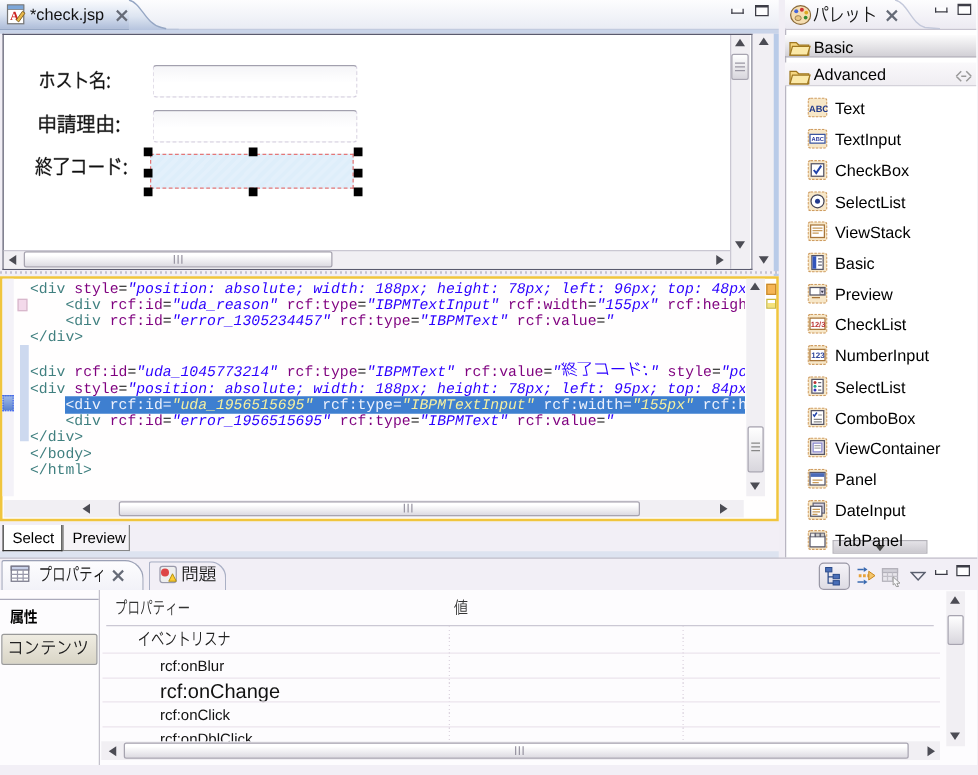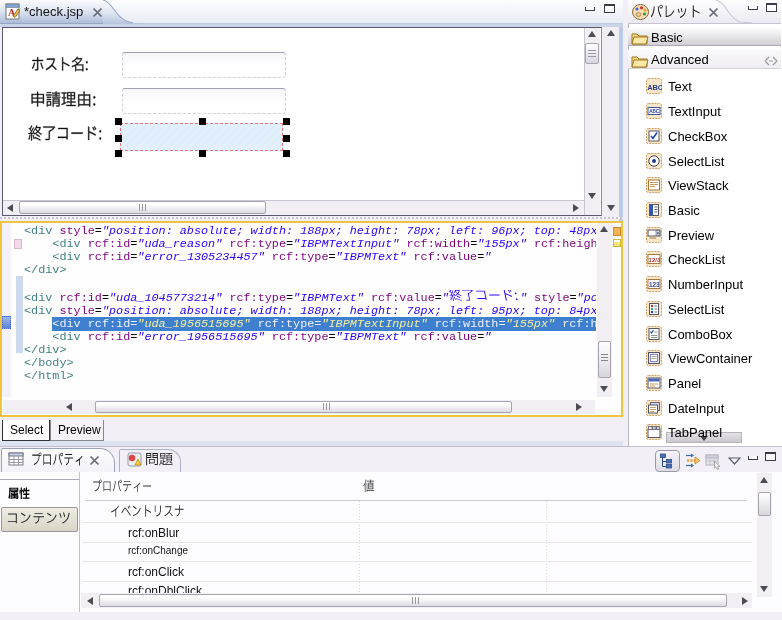--- a/index.html
+++ b/index.html
@@ -420,21 +420,21 @@
 <svg class="abs" style="left:363px;top:479px" width="14" height="18" viewBox="0 0 14 18">
     <path transform="translate(0,11.9)" fill="#333" d="M3.4 -11.2Q3.1 -9.6 2.5 -8.0V1.1H1.8V-6.4Q1.3 -5.3 0.7 -4.6L0.3 -5.3Q1.2 -6.5 1.8 -8.0Q2.3 -9.5 2.7 -11.5ZM7.0 -8.2Q7.0 -8.7 7.2 -9.4H3.7V-10.1H7.3L7.4 -11.1L7.5 -11.4L8.2 -11.3Q8.1 -10.9 8.0 -10.1H10.9V-9.4H7.9Q7.8 -9.0 7.7 -8.2H10.3V-1.6H5.3V-8.2ZM4.3 -8.1V-0.6H10.9V0.2H4.3V1.1H3.7V-8.1ZM6.0 -6.3H9.6V-7.5H6.0ZM6.0 -4.3H9.6V-5.6H6.0ZM6.0 -2.3H9.6V-3.7H6.0Z"></path>
   </svg>
 <div class="abs" style="left:85px;top:500px;width:662px;height:1px;background:#cbc8d4"></div>
 <div class="abs" style="left:359px;top:501px;width:1px;height:92px;background:repeating-linear-gradient(#ddd5e0 0 1px,#fdfcfe 1px 3px)"></div>
 <div class="abs" style="left:546px;top:501px;width:1px;height:92px;background:repeating-linear-gradient(#ddd5e0 0 1px,#fdfcfe 1px 3px)"></div>
 <svg class="abs" style="left:110px;top:504px" width="77" height="19" viewBox="0 0 77 19">
     <path transform="translate(0,12.3)" fill="#222" d="M9.2 -10.2Q7.9 -8.4 6.2 -6.9V0.4H5.4V-6.3Q3.6 -4.8 1.4 -3.8L1.1 -4.7Q3.2 -5.7 5.2 -7.3Q7.3 -8.9 8.7 -10.9Z M19.9 -8.4Q19.3 -9.8 18.8 -10.7L19.3 -11.1Q20.1 -9.8 20.5 -8.8ZM18.8 -7.6Q18.3 -8.7 17.6 -9.9L18.2 -10.3Q18.9 -9.0 19.3 -8.0ZM15.6 -7.3Q15.3 -7.7 15.1 -7.7Q14.8 -7.7 14.5 -7.2L12.0 -3.1L11.4 -3.9L13.9 -7.9Q14.2 -8.4 14.5 -8.6Q14.7 -8.8 15.0 -8.8Q15.3 -8.8 15.6 -8.6Q15.8 -8.4 16.1 -8.1L20.8 -1.4L20.3 -0.6Z M26.1 -7.1Q24.6 -8.5 22.9 -9.6L23.2 -10.5Q25.0 -9.4 26.6 -8.0ZM23.0 -1.2Q24.9 -1.7 26.2 -2.6Q27.5 -3.5 28.4 -5.0Q29.4 -6.4 30.1 -8.7L30.7 -8.1Q29.7 -4.7 27.9 -2.8Q26.1 -0.9 23.2 -0.2Z M40.8 -3.3Q38.4 -5.0 36.1 -6.0V0.4H35.3V-11.0H36.1V-7.1Q38.7 -5.9 41.1 -4.2Z M46.1 -0.7Q47.6 -1.2 48.4 -1.8Q49.2 -2.5 49.6 -3.5Q50.0 -4.6 50.0 -6.2V-10.8H50.8V-6.2Q50.8 -4.3 50.3 -3.1Q49.9 -1.8 48.9 -1.0Q48.0 -0.2 46.5 0.3ZM45.5 -4.2H44.8V-10.7H45.5Z M62.3 -0.1Q60.7 -2.1 59.1 -3.7Q58.3 -2.5 57.2 -1.6Q56.1 -0.7 54.8 -0.0L54.4 -0.9Q56.9 -2.2 58.5 -4.3Q60.1 -6.5 60.6 -9.1H55.2V-10.1H61.4Q61.4 -9.6 61.3 -8.7Q60.9 -6.4 59.6 -4.4Q61.3 -2.8 62.8 -0.8Z M73.6 -7.6V-6.6H69.9V-5.9Q69.9 -4.2 69.5 -3.1Q69.2 -1.9 68.6 -1.1Q67.9 -0.3 66.8 0.3L66.4 -0.6Q67.4 -1.1 68.0 -1.8Q68.6 -2.5 68.8 -3.5Q69.1 -4.5 69.1 -5.9V-6.6H64.9V-7.6H69.1V-11.0H69.9V-7.6Z"></path>
   </svg>
 <div class="abs" style="left:128px;top:526px;font-size:12px;color:#111">rcf:onBlur</div>
-<div class="abs" style="left:128px;top:545px;font-size:10px;color:#111">rcf:onChange</div>
+<div class="abs" style="left:128px;top:545px;font-size:16px;color:#111">rcf:onChange</div>
 <div class="abs" style="left:128px;top:565px;font-size:12px;color:#111">rcf:onClick</div>
 <div class="abs" style="left:128px;top:584px;font-size:12px;color:#111">rcf:onDblClick</div>
 <div class="rline" style="left:82px;top:522px"></div>
 <div class="rline" style="left:82px;top:542px"></div>
 <div class="rline" style="left:82px;top:561px"></div>
 <div class="rline" style="left:82px;top:581px"></div>
 
 <div class="sb" style="left:757px;top:473px;width:15px;height:124px"></div>
 <div class="arr au" style="left:760px;top:477px"></div>
 <div class="sbt" style="left:758px;top:492px;width:13px;height:24px"></div>

